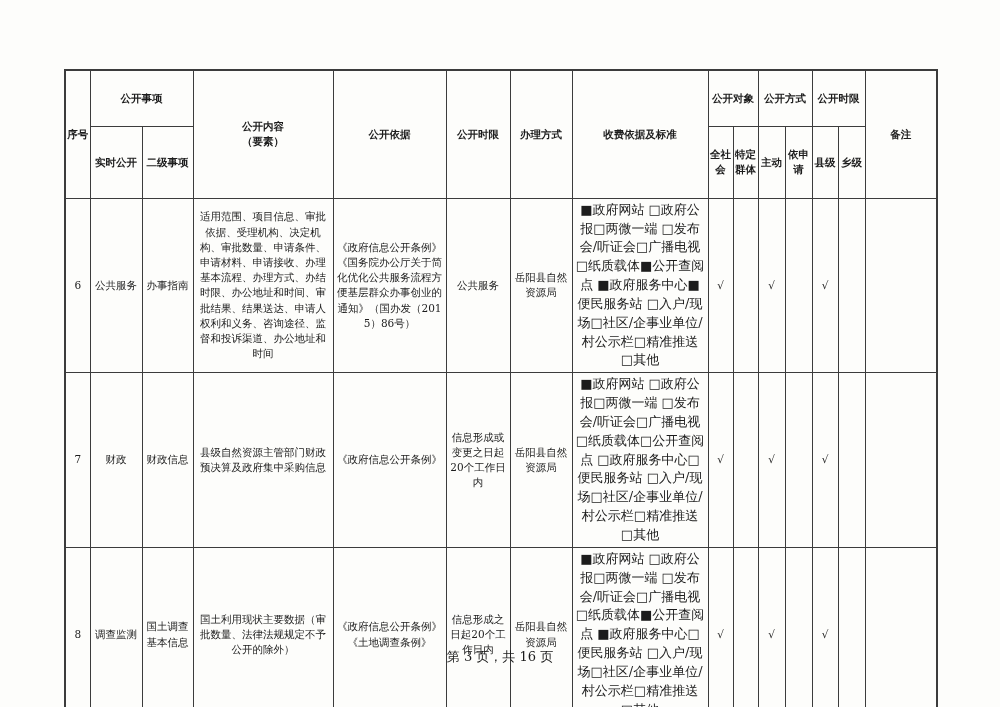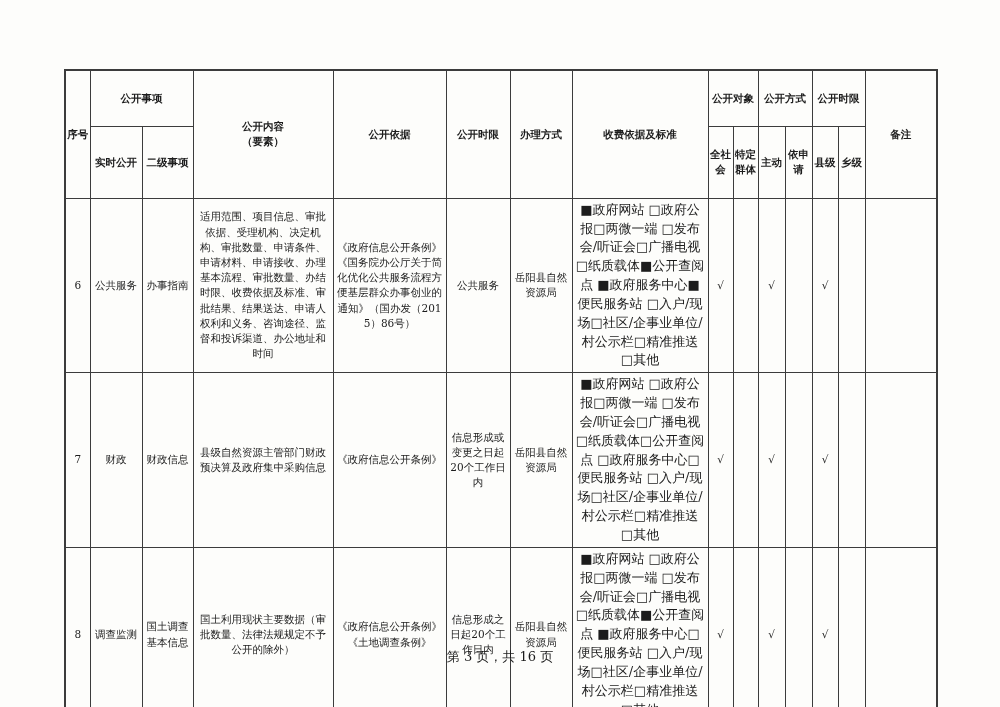--- a/index.html
+++ b/index.html
@@ -115,21 +115,21 @@
         <th>依申请</th>
         <th>县级</th>
         <th>乡级</th>
       </tr>
     </thead>
     <tbody>
       <tr class="row-6">
         <td>6</td>
         <td>公共服务</td>
         <td>办事指南</td>
-        <td class="cell-content">适用范围、项目信息、审批依据、受理机构、决定机构、审批数量、申请条件、申请材料、申请接收、办理基本流程、审批数量、办结时限、收费依据及标准、审批结果、结果送达、申请人权利和义务、咨询途径、监督和投诉渠道、办公地址和时间</td>
+        <td class="cell-content">适用范围、项目信息、审批依据、受理机构、决定机构、审批数量、申请条件、申请材料、申请接收、办理基本流程、办理方式、办结时限、办公地址和时间、审批结果、结果送达、申请人权利和义务、咨询途径、监督和投诉渠道、办公地址和时间</td>
         <td class="cell-basis">《政府信息公开条例》《国务院办公厅关于简化优化公共服务流程方便基层群众办事创业的通知》（国办发（2015）86号）</td>
         <td>公共服务</td>
         <td>岳阳县自然资源局</td>
         <td class="cell-channels">■政府网站 □政府公报□两微一端 □发布会/听证会□广播电视 □纸质载体■公开查阅点 ■政府服务中心■便民服务站 □入户/现场□社区/企事业单位/村公示栏□精准推送 □其他</td>
         <td>√</td>
         <td></td>
         <td>√</td>
         <td></td>
         <td>√</td>
         <td></td>

